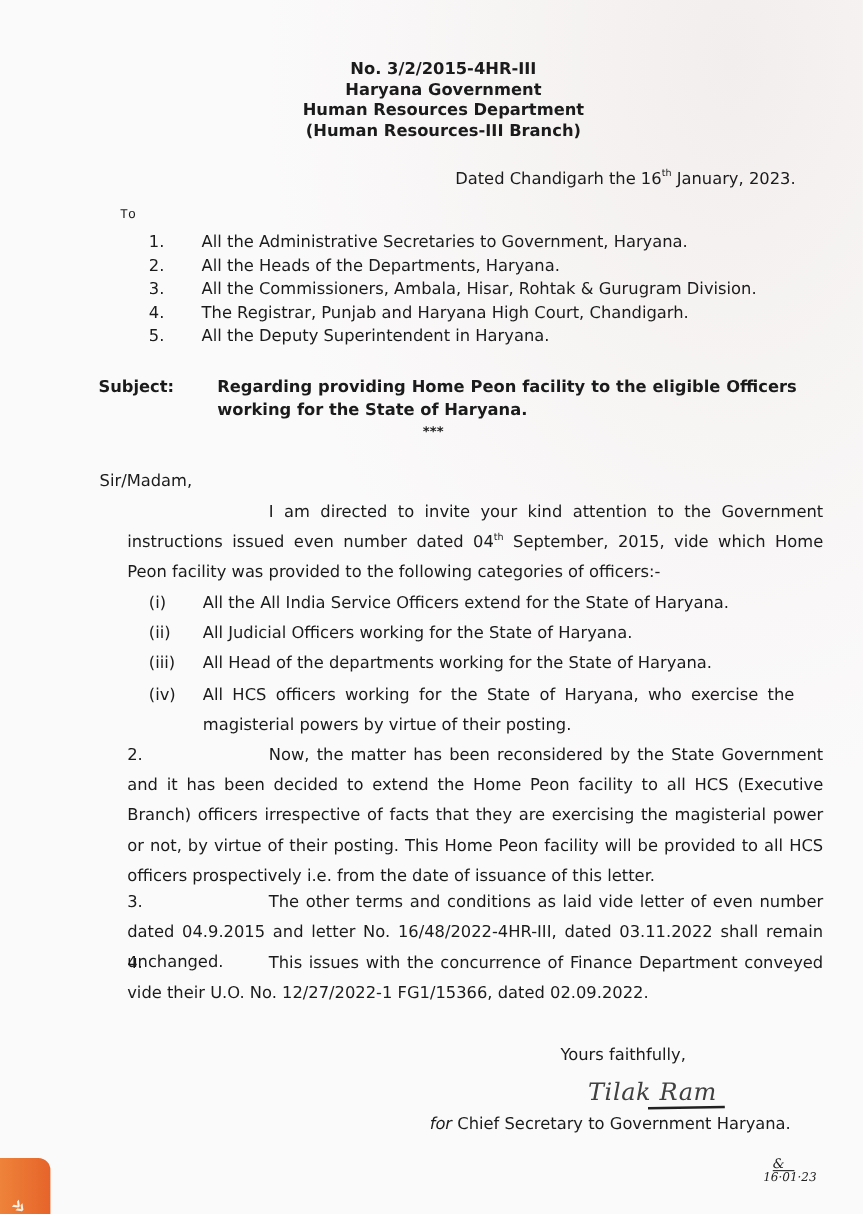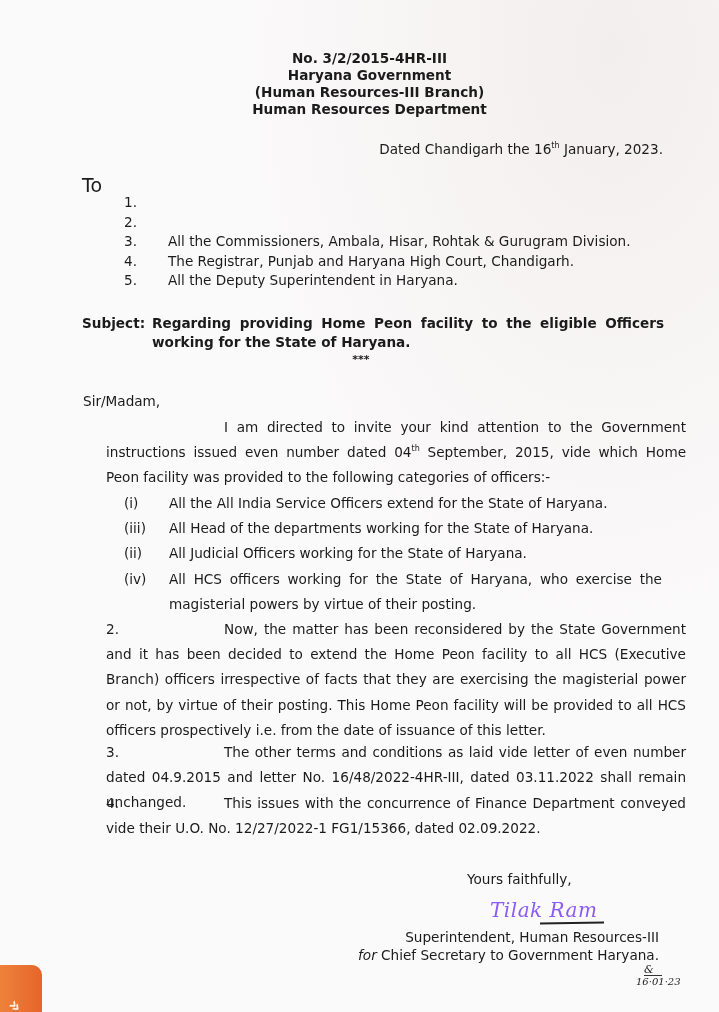--- a/index.html
+++ b/index.html
@@ -32,23 +32,24 @@
     .dated {
       position: absolute;
       right: 56px;
       top: 141px;
       font-size: 13.6px;
       white-space: nowrap;
     }
     sup { font-size: 8px; vertical-align: 6px; line-height: 0; }
     .to {
       position: absolute;
-      left: 82px;
+      left: 100px;
       top: 174px;
-      font-size: 19px;
+      font-size: 11px;
+      font-family: Liberation Mono, monospace;
     }
     .addr {
       position: absolute;
       left: 124px;
       top: 194px;
       font-size: 13.6px;
     }
     .addr-row {
       height: 19.6px;
       display: flex;
@@ -63,21 +64,21 @@
       font-size: 13.6px;
       font-weight: bold;
       line-height: 18.5px;
     }
     .subject .lbl {
       position: absolute;
       left: 0;
       top: 0;
     }
     .subject .txt {
-      margin-left: 70px;
+      margin-left: 99px;
       text-align: justify;
     }
     .stars {
       position: absolute;
       left: 0;
       width: 719px;
       top: 353px;
       text-align: center;
       font-size: 11px;
       font-weight: bold;
@@ -124,21 +125,21 @@
       top: 871px;
       font-size: 13.6px;
     }
     .signature {
       position: absolute;
       left: 490px;
       top: 898px;
       font-family: "DejaVu Serif", serif;
       font-style: italic;
       font-size: 20px;
-      color: #8b5cf6;
+      color: #404040;
       letter-spacing: 0.5px;
     }
     .sig-line {
       position: absolute;
       left: 540px;
       top: 922px;
       width: 64px;
       height: 1.5px;
       background: #222;
       transform: rotate(-1deg);
@@ -188,34 +189,36 @@
       transform: rotate(45deg);
       font-weight: bold;
     }
   </style>
 </head>
 <body>
 
 <div class="hdr">
   <div>No. 3/2/2015-4HR-III</div>
   <div>Haryana Government</div>
+  <div>Human Resources Department</div>
   <div>(Human Resources-III Branch)</div>
-  <div>Human Resources Department</div>
 </div>
 
 <div class="dated"><span>Dated Chandigarh the 16</span><sup>th</sup><span> January, 2023.</span></div>
 
 <div class="to">To</div>
 
 <div class="addr">
   <div class="addr-row">
       <span class="num">1.</span>
+      <span>All the Administrative Secretaries to Government, Haryana.</span>
     </div>
   <div class="addr-row">
       <span class="num">2.</span>
+      <span>All the Heads of the Departments, Haryana.</span>
     </div>
   <div class="addr-row">
       <span class="num">3.</span>
       <span>All the Commissioners, Ambala, Hisar, Rohtak &amp; Gurugram Division.</span>
     </div>
   <div class="addr-row">
       <span class="num">4.</span>
       <span>The Registrar, Punjab and Haryana High Court, Chandigarh.</span>
     </div>
   <div class="addr-row">
@@ -233,46 +236,45 @@
 <div class="salut">Sir/Madam,</div>
 
 <div class="para p1"><span>I am directed to invite your kind attention to the Government instructions issued even number dated 04</span><sup>th</sup><span> September, 2015, vide which Home Peon facility was provided to the following categories of officers:-</span></div>
 
 <div class="cats">
   <div class="cat">
       <span class="roman">(i)</span>
       <span class="ctext">All the All India Service Officers extend for the State of Haryana.</span>
     </div>
   <div class="cat">
+      <span class="roman">(ii)</span>
+      <span class="ctext">All Judicial Officers working for the State of Haryana.</span>
+    </div>
+  <div class="cat">
       <span class="roman">(iii)</span>
       <span class="ctext">All Head of the departments working for the State of Haryana.</span>
     </div>
   <div class="cat">
-      <span class="roman">(ii)</span>
-      <span class="ctext">All Judicial Officers working for the State of Haryana.</span>
-    </div>
-  <div class="cat">
       <span class="roman">(iv)</span>
       <span class="ctext">All HCS officers working for the State of Haryana, who exercise the magisterial powers by virtue of their posting.</span>
     </div>
 </div>
 
 <div class="para p2"><span class="pnum">2.</span><span class="indent" style="width:30px"></span><span>Now, the matter has been reconsidered by the State Government and it has been decided to extend the Home Peon facility to all HCS (Executive Branch) officers irrespective of facts that they are exercising the magisterial power or not, by virtue of their posting. This Home Peon facility will be provided to all HCS officers prospectively i.e. from the date of issuance of this letter.</span></div>
 
 <div class="para p3"><span class="pnum">3.</span><span class="indent" style="width:30px"></span><span>The other terms and conditions as laid vide letter of even number dated 04.9.2015 and letter No. 16/48/2022-4HR-III, dated 03.11.2022 shall remain unchanged.</span></div>
 
 <div class="para p4"><span class="pnum">4.</span><span class="indent" style="width:30px"></span><span>This issues with the concurrence of Finance Department conveyed vide their U.O. No. 12/27/2022-1 FG1/15366, dated 02.09.2022.</span></div>
 
 <div class="closing">Yours faithfully,</div>
 
 <div class="signature">Tilak Ram</div>
 <div class="sig-line"></div>
 
 <div class="sign-title">
-  <div>Superintendent, Human Resources-III</div>
   <div><em>for</em> <span>Chief Secretary to Government Haryana.</span></div>
 </div>
 
 <div class="initial">
   <span class="mark">&amp;</span>
   <span>16·01·23</span>
 </div>
 
 <div class="orange-tab">
   <span class="chev">»</span>

